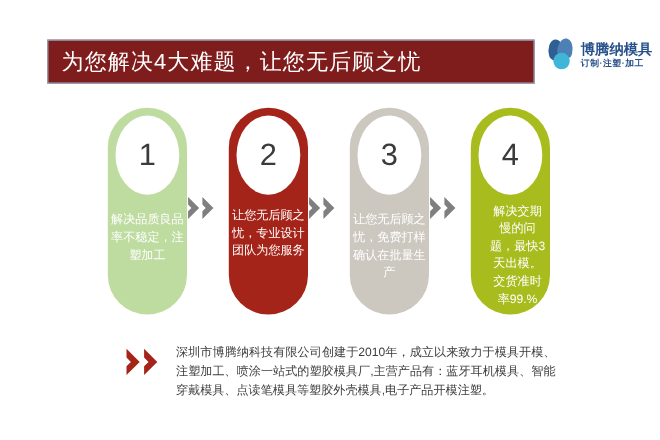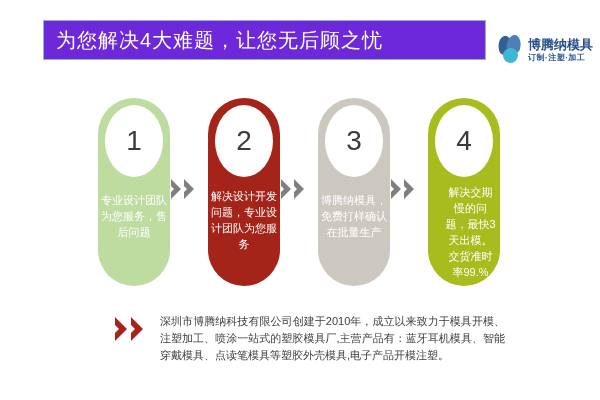--- a/index.html
+++ b/index.html
@@ -18,24 +18,24 @@
   
   .header {
     position: absolute;
     left: 0; top: 0;
     width: 600px;
     height: 92px;
   }
   .title-bar {
     position: absolute;
     left: 43px;
-    top: 20px;
+    top: 36px;
     width: 443px;
     height: 40px;
-    background: #6d28d9;
+    background: #7f1d1d;
     border: 1px solid #8fb2cd;
     box-sizing: border-box;
   }
   .title-text {
     position: absolute;
     left: 12px;
     top: 50%;
     transform: translateY(-50%);
     color: #ffffff;
     font-size: 20px;
@@ -221,35 +221,35 @@
   </div>
 
 </div>
 
 <div class="steps">
 
   <div class="step step-1">
     <div class="step-circle">
       <span class="step-num">1</span>
     </div>
-    <div class="step-desc">专业设计团队为您服务，售后问题</div>
+    <div class="step-desc">解决品质良品率不稳定，注塑加工</div>
   </div>
 
   <div class="step step-2">
     <div class="step-circle">
       <span class="step-num">2</span>
     </div>
-    <div class="step-desc">解决设计开发问题，专业设计团队为您服务</div>
+    <div class="step-desc">让您无后顾之忧，专业设计团队为您服务</div>
   </div>
 
   <div class="step step-3">
     <div class="step-circle">
       <span class="step-num">3</span>
     </div>
-    <div class="step-desc">博腾纳模具，免费打样确认在批量生产</div>
+    <div class="step-desc">让您无后顾之忧，免费打样确认在批量生产</div>
   </div>
 
   <div class="step step-4">
     <div class="step-circle">
       <span class="step-num">4</span>
     </div>
     <div class="step-desc">解决交期慢的问题，最快3天出模。交货准时率99.%</div>
   </div>
 
   <div class="chev chev-1">

